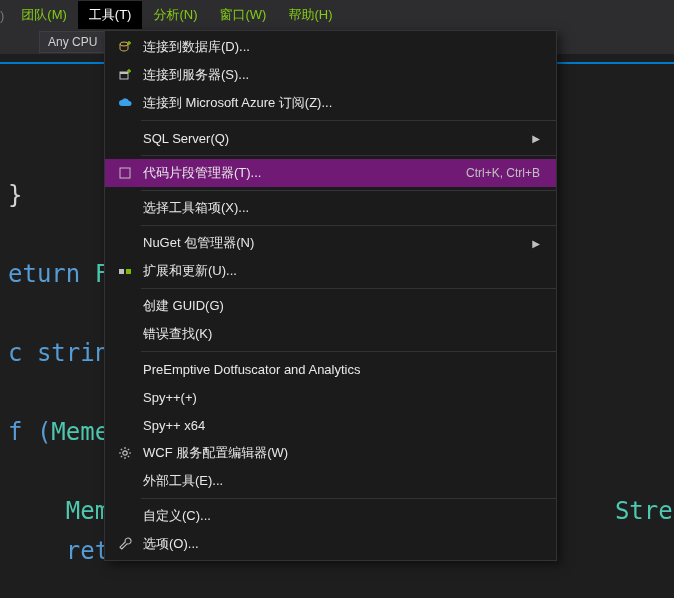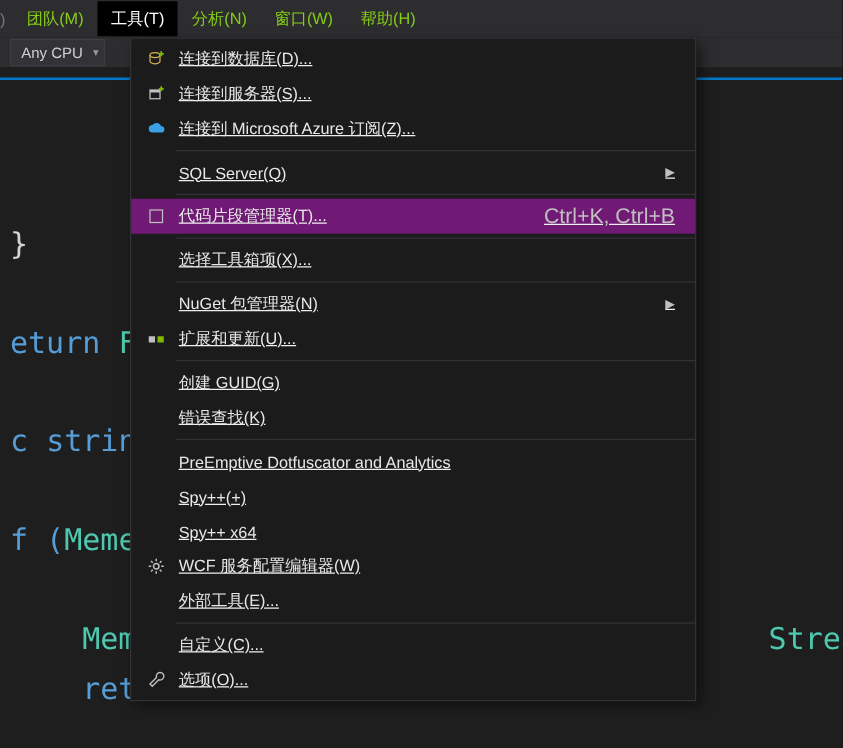--- a/index.html
+++ b/index.html
@@ -41,20 +41,21 @@
   .combo {
     display: flex;
     align-items: center;
     height: 22px;
     border: 1px solid #3e3e42;
     background: #333337;
     padding: 0 4px 0 8px;
     gap: 8px;
     color: #d0d0d0;
     font-size: 12px;
+    margin-left: 31px;
   }
   .divider {
     height: 8px;
     background: #1e1e1e;
   }
   .blue-line {
     height: 2px;
     background: #007acc;
   }
   .editor {
@@ -74,40 +75,39 @@
   .dropdown {
     position: absolute;
     top: 30px;
     left: 104px;
     width: 453px;
     background: #1b1b1c;
     border: 1px solid #333337;
     box-shadow: 4px 4px 10px rgba(0,0,0,0.5);
     padding: 2px 0;
     z-index: 10;
-    text-decoration: underline;
   }
   .menu-row {
     display: flex;
     align-items: center;
     height: 28px;
     padding: 0 16px 0 8px;
     color: #e8e8e8;
     font-size: 13px;
   }
   .menu-row.highlight { background: #701a75; }
   .mi-icon {
     width: 24px;
     display: flex;
     align-items: center;
     justify-content: center;
     flex-shrink: 0;
   }
   .mi-label { flex: 1; padding-left: 6px; }
-  .mi-shortcut { color: #c0c0c0; font-size: 17px; padding-left: 10px; }
+  .mi-shortcut { color: #c0c0c0; font-size: 12px; padding-left: 10px; }
   .mi-arrow { width: 14px; text-align: right; color: #c0c0c0; font-size: 10px; }
   .menu-sep {
     height: 1px;
     background: #333337;
     margin: 3px 0 3px 36px;
   }
   svg { display: block; }
 </style>
 </head>
 <body>

